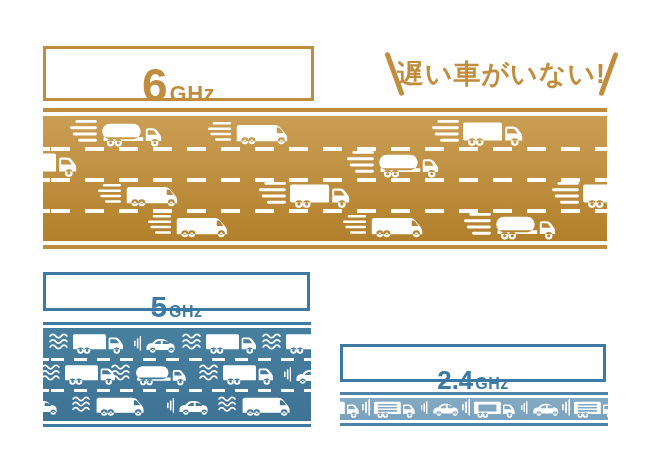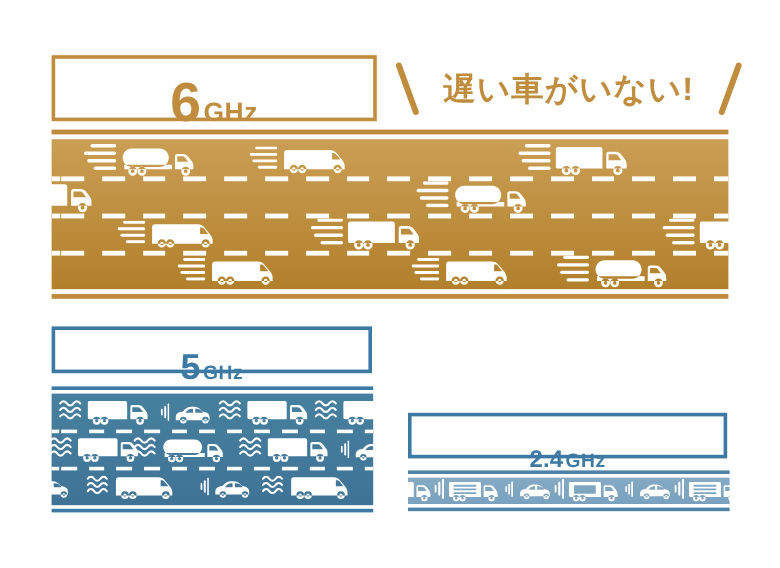--- a/index.html
+++ b/index.html
@@ -15,26 +15,26 @@
   .label-box .pair{display:flex;align-items:baseline;line-height:1;}
   .num{font-weight:bold;letter-spacing:0;}
   .unit{font-weight:bold;margin-left:2px;letter-spacing:0.5px;margin-top:43px;}
   #box6{left:43px;top:46px;width:271px;height:55px;border:3.5px solid #BF8D3D;}
   #box6 .num{font-size:46px;color:#BF8D3D;}
   #box6 .unit{font-size:22px;color:#BF8D3D;}
   #box5{left:43px;top:272px;width:267px;height:39px;border:3px solid #3C7AA3;}
   #box5 .num{font-size:30px;color:#3C7AA3;}
   #box5 .unit{font-size:16px;color:#3C7AA3;}
   #box24{left:340px;top:344px;width:266px;height:38px;border:3px solid #3C7AA3;}
-  #box24 .num{font-size:20px;color:#3C7AA3;}
+  #box24 .num{font-size:26px;color:#3C7AA3;}
   #box24 .unit{font-size:16px;color:#3C7AA3;}
   
   .callout{
     position:absolute;left:337px;top:46px;width:274px;height:56px;
-    display:flex;align-items:center;justify-content:space-between;
+    display:flex;align-items:center;justify-content:flex-end;
   }
   .callout-text{
     font-size:27px;font-weight:bold;color:#BF8D3D;letter-spacing:1px;line-height:1;
     white-space:nowrap;
   }
   .slash{width:5px;height:46px;border-radius:3px;background:#BF8D3D;flex:0 0 auto;}
   .slash.left{transform:rotate(-20deg);}
   .slash.right{transform:rotate(20deg);}
   
   .road{position:absolute;}

